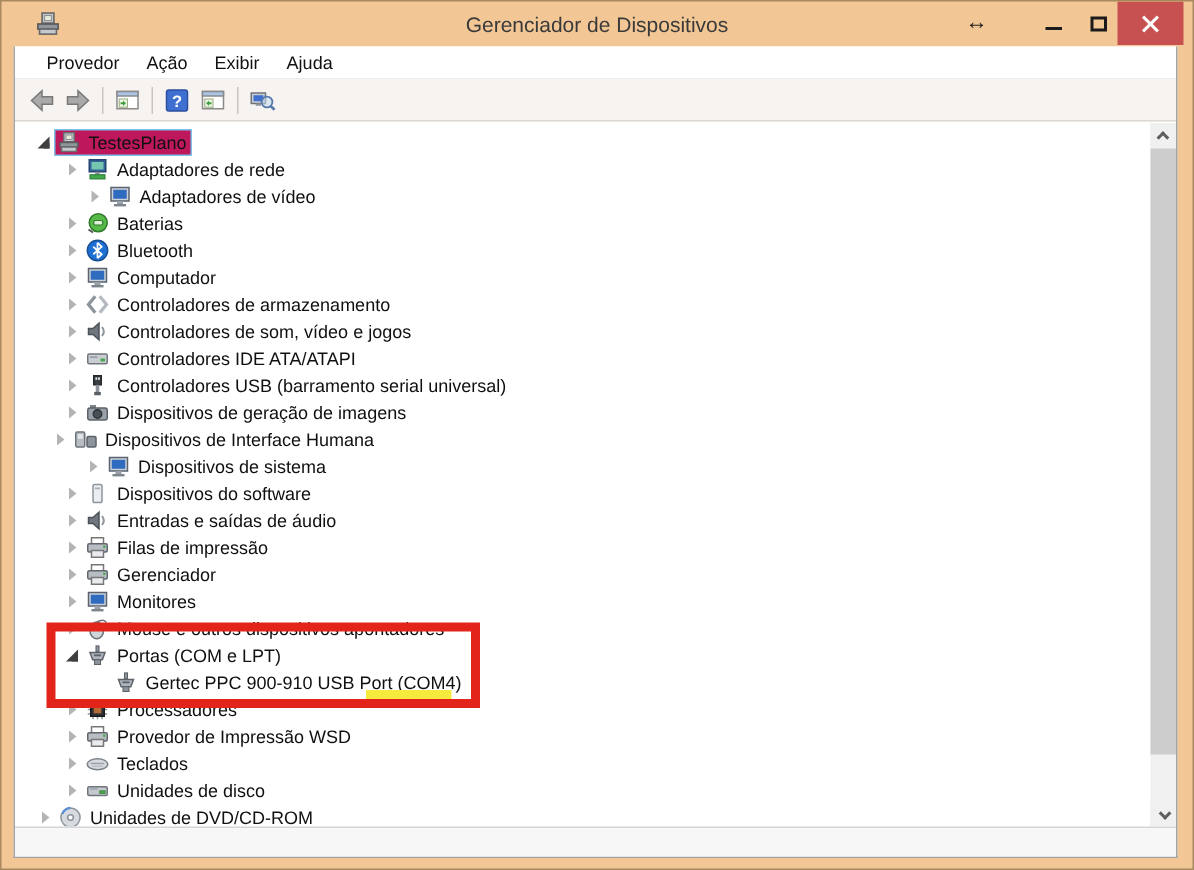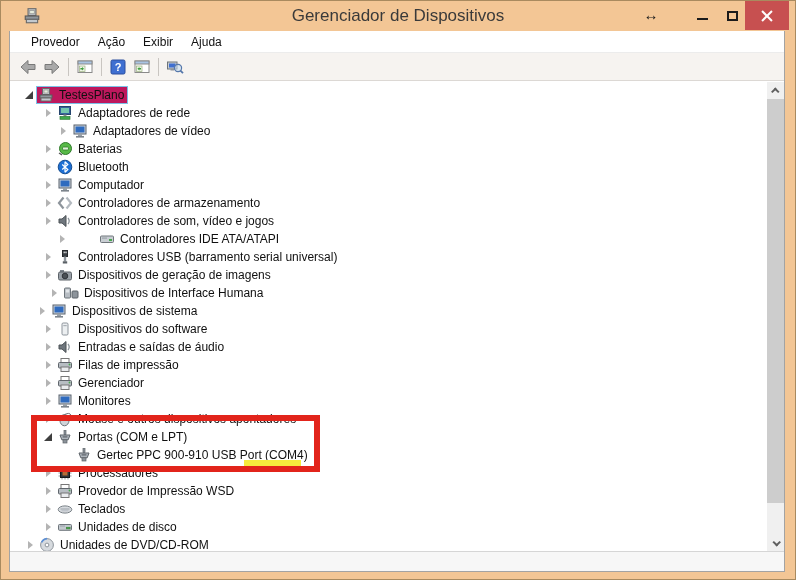--- a/index.html
+++ b/index.html
@@ -9,21 +9,21 @@
   .window {
     position: relative; width: 796px; height: 580px;
     background: #f3c695; border: 1px solid #a98a5f; overflow: hidden;
   }
 
   
   .titlebar { position: absolute; left:0; top:0; width:100%; height:30px; }
   .win-icon { position:absolute; left:22px; top:6px; width:18px; height:18px; }
   .win-icon svg { width:18px; height:18px; display:block; }
   .title { position:absolute; left:0; right:0; top:0; height:30px; line-height:30px;
-           text-align:center; font-size:17px; color:#3a3a3a; }
+           text-align:center; font-size:14px; color:#3a3a3a; }
   .ctl-resize { position:absolute; left:638px; top:0; width:24px; height:30px;
                 line-height:28px; text-align:center; font-size:15px; color:#1b1b1b; cursor:default; }
   .ctl-min, .ctl-max { position:absolute; top:0; width:30px; height:30px;
                        display:flex; align-items:center; justify-content:center; }
   .ctl-min { left:686px; } .ctl-max { left:716px; }
   .ctl-min .bar { width:11px; height:2px; background:#1b1b1b; margin-top:6px; }
   .ctl-max .box { width:11px; height:10px; border:2px solid #1b1b1b; background:transparent; }
   .ctl-close { position:absolute; left:744px; top:0; width:44px; height:29px;
                background:#c75050; display:flex; align-items:center; justify-content:center; }
   .xgl { position:relative; width:12px; height:12px; }
@@ -279,21 +279,21 @@
             <span class="iw">
               <span class="ic">
                 <svg viewBox="0 0 16 16">
                   <polygon points="2,6 5,6 9,2.5 9,13.5 5,10 2,10" fill="#6f767d" stroke="#4c5257"></polygon>
                   <path d="M11 5 Q13.4 8 11 11" stroke="#8d949b" fill="none" stroke-width="1.3"></path>
                 </svg>
               </span>
               <span class="lb">Controladores de som, vídeo e jogos</span>
             </span>
           </div>
-          <div class="row" style="padding-left: 45px; gap: 28px;">
+          <div class="row" style="padding-left: 31px;">
             <span class="tw col"></span>
             <span class="iw">
               <span class="ic">
                 <svg viewBox="0 0 16 16">
                   <rect x="1.5" y="5" width="13" height="6.5" rx="1" fill="#c9ced3" stroke="#70767c"></rect>
                   <rect x="10" y="8" width="3" height="2" fill="#49a84f"></rect>
                   <rect x="3" y="6.5" width="5" height="1.2" fill="#9aa1a8"></rect>
                 </svg>
               </span>
               <span class="lb">Controladores IDE ATA/ATAPI</span>
@@ -320,34 +320,34 @@
               <span class="ic">
                 <svg viewBox="0 0 16 16">
                   <rect x="3" y="3" width="4" height="2.5" fill="#7c848c"></rect>
                   <rect x="1.5" y="5" width="13" height="8" rx="1.5" fill="#9aa1a8" stroke="#5c6268"></rect>
                   <circle cx="8" cy="9" r="2.8" fill="#4a5056" stroke="#31353a"></circle>
                 </svg>
               </span>
               <span class="lb">Dispositivos de geração de imagens</span>
             </span>
           </div>
-          <div class="row" style="padding-left: 37px;">
+          <div class="row" style="padding-left: 23px;">
             <span class="tw col"></span>
             <span class="iw">
               <span class="ic">
                 <svg viewBox="0 0 16 16">
                   <rect x="1.5" y="3" width="6" height="10" rx="1" fill="#b7bdc3" stroke="#6d747a"></rect>
                   <rect x="2.8" y="4.5" width="3.4" height="3" fill="#e2e6e9"></rect>
                   <rect x="9" y="6" width="6" height="7" rx="1" fill="#8d949b" stroke="#5c6268"></rect>
                 </svg>
               </span>
               <span class="lb">Dispositivos de Interface Humana</span>
             </span>
           </div>
-          <div class="row" style="padding-left: 25px;">
+          <div class="row" style="padding-left: 45px;">
             <span class="tw col"></span>
             <span class="iw">
               <span class="ic">
                 <svg viewBox="0 0 16 16">
                   <rect x="2" y="2" width="12" height="9" fill="#ccd2d9" stroke="#59626e"></rect>
                   <rect x="3.5" y="3.5" width="9" height="6" fill="#2f6bbf"></rect>
                   <rect x="6" y="11" width="4" height="2" fill="#9aa1a8"></rect>
                   <rect x="4" y="13" width="8" height="1.6" fill="#7c848c"></rect>
                 </svg>
               </span>

